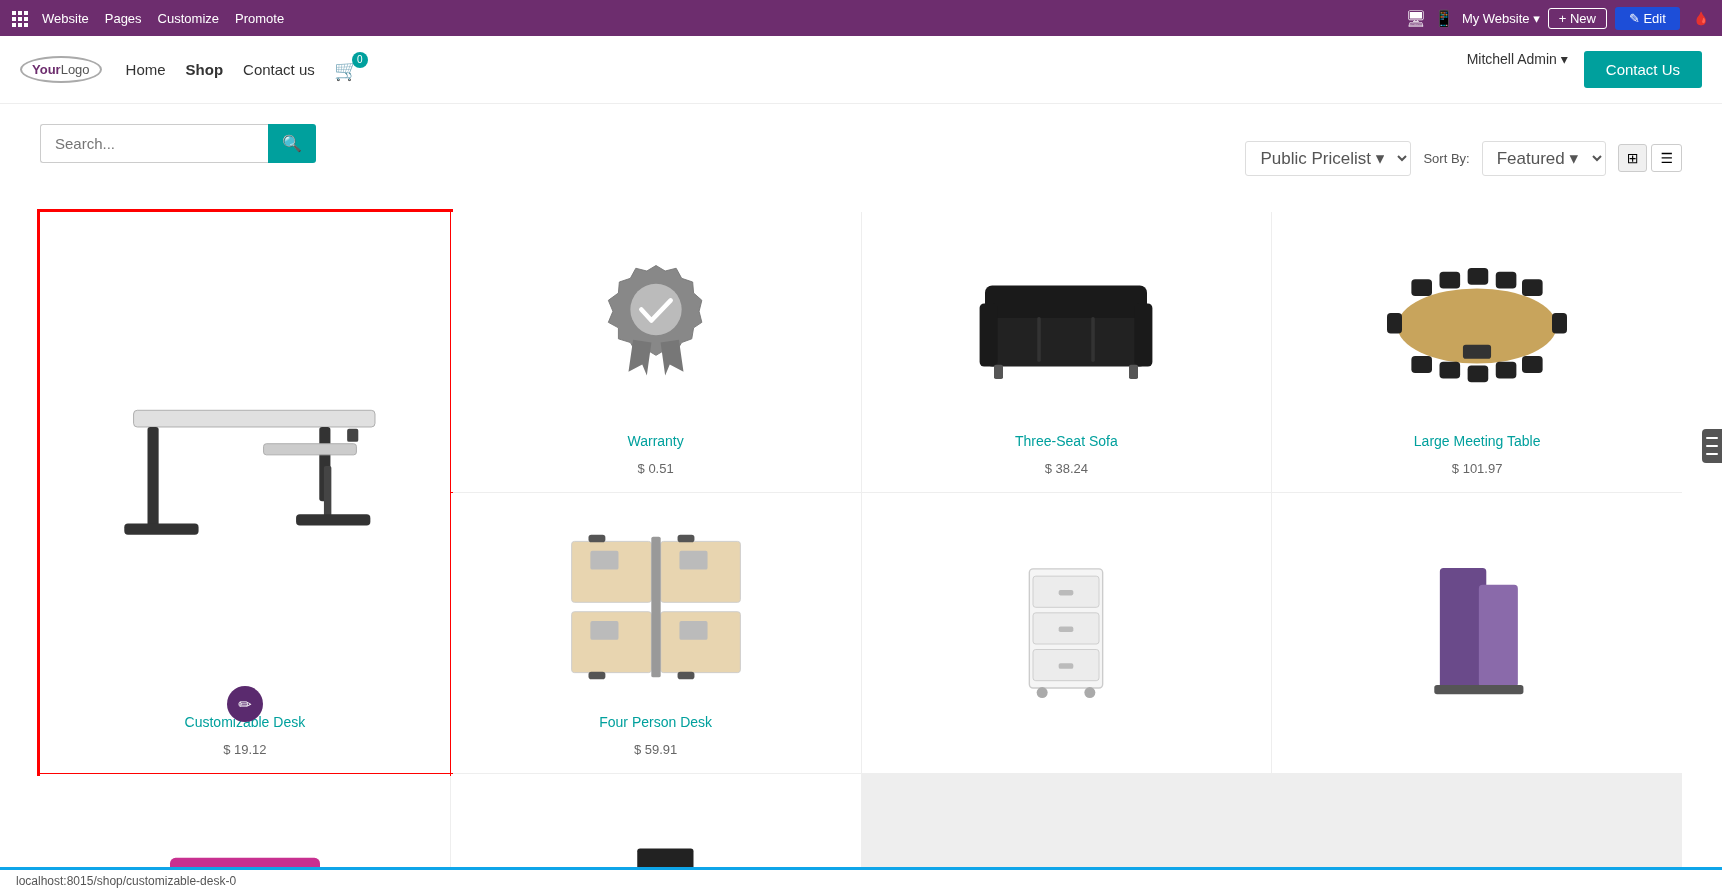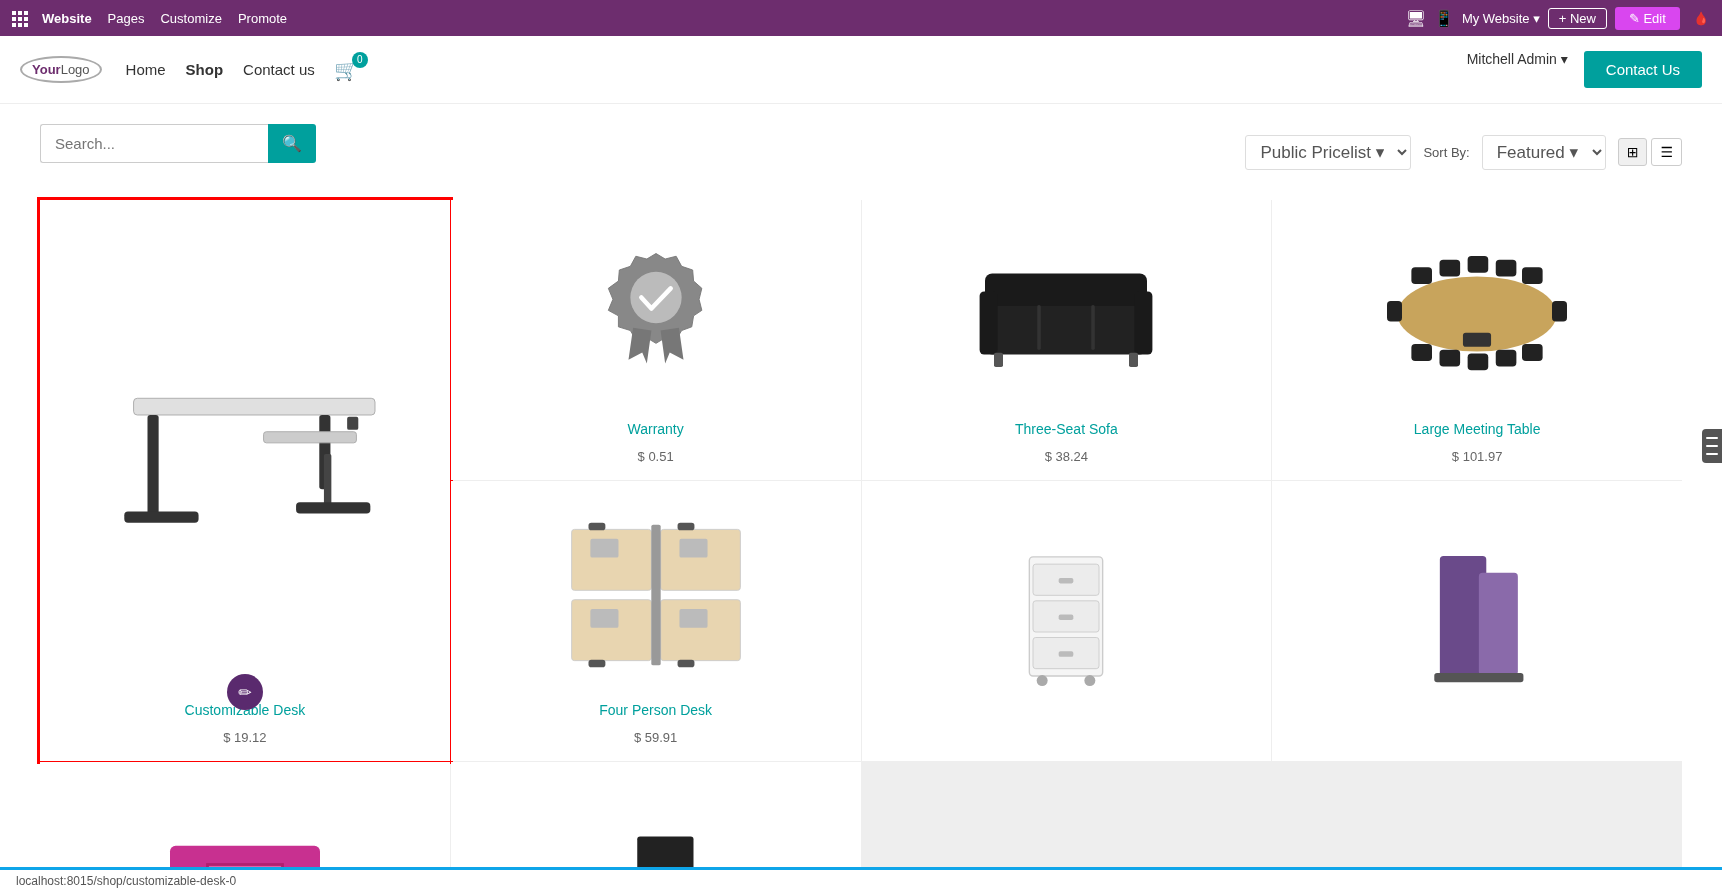--- a/index.html
+++ b/index.html
@@ -14,33 +14,33 @@
       align-items: center;
       padding: 0 12px;
       gap: 8px;
       position: relative;
     }
     .admin-bar-left { display: flex; align-items: center; gap: 16px; flex: 1; }
     .admin-bar-right { display: flex; align-items: center; gap: 8px; }
     .admin-bar a, .admin-bar span { color: white; font-size: 13px; cursor: pointer; text-decoration: none; }
     .grid-icon { display: grid; grid-template-columns: 1fr 1fr 1fr; gap: 2px; width: 14px; height: 14px; cursor: pointer; }
     .grid-icon span { background: white; display: block; width: 4px; height: 4px; }
-    .website-title { font-size: 14px; font-weight: bold; }
+    .website-title { font-size: 14px; font-weight: normal; }
     .new-btn {
       background: transparent;
       border: 1px solid white;
       color: white;
       padding: 2px 10px;
       font-size: 13px;
       cursor: pointer;
       border-radius: 3px;
       display: flex; align-items: center; gap: 4px;
     }
     .edit-btn {
-      background: #d946ef;
+      background: #1d4ed8;
       border: none;
       color: white;
       padding: 4px 14px;
       font-size: 13px;
       cursor: pointer;
       border-radius: 3px;
       display: flex; align-items: flex-start; gap: 4px;
     }
     .odoo-drop { color: #f97a6c; font-size: 22px; margin-left: 6px; }
 
@@ -83,21 +83,21 @@
       padding: 10px 22px;
       font-size: 15px;
       cursor: pointer;
       border-radius: 3px;
     }
 
     
     .shop-container { background: white; padding: 20px 40px 40px; }
 
     
-    .search-bar { display: flex; align-items: center; margin-bottom: 17px; }
+    .search-bar { display: flex; align-items: center; margin-bottom: 29px; }
     .search-input {
       width: 100%;
       padding: 10px 14px;
       border: 1px solid #ccc;
       border-right: none;
       font-size: 15px;
       outline: none;
       border-radius: 3px 0 0 3px;
     }
     .search-btn {

